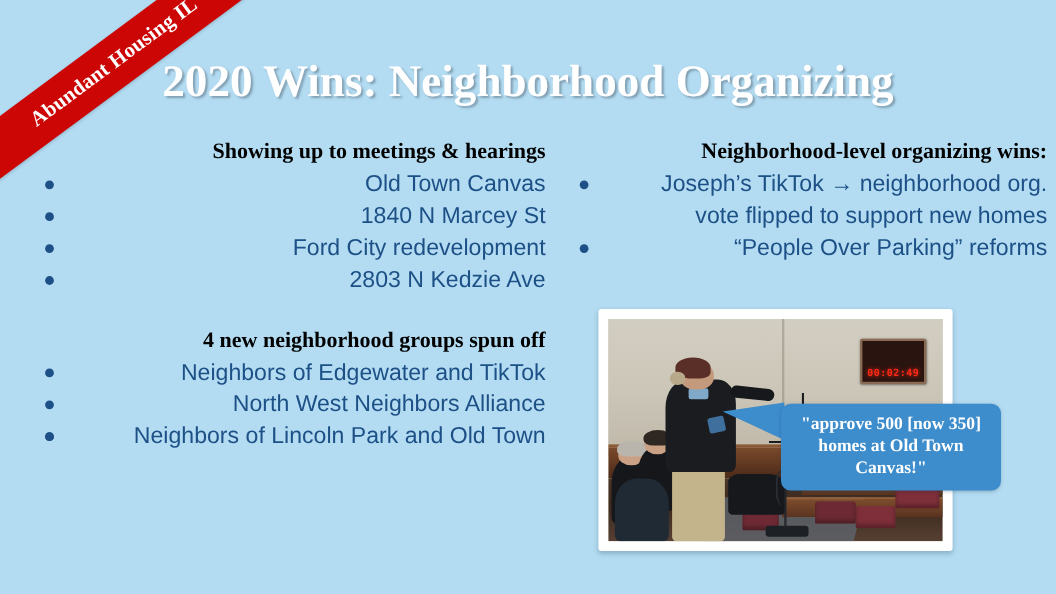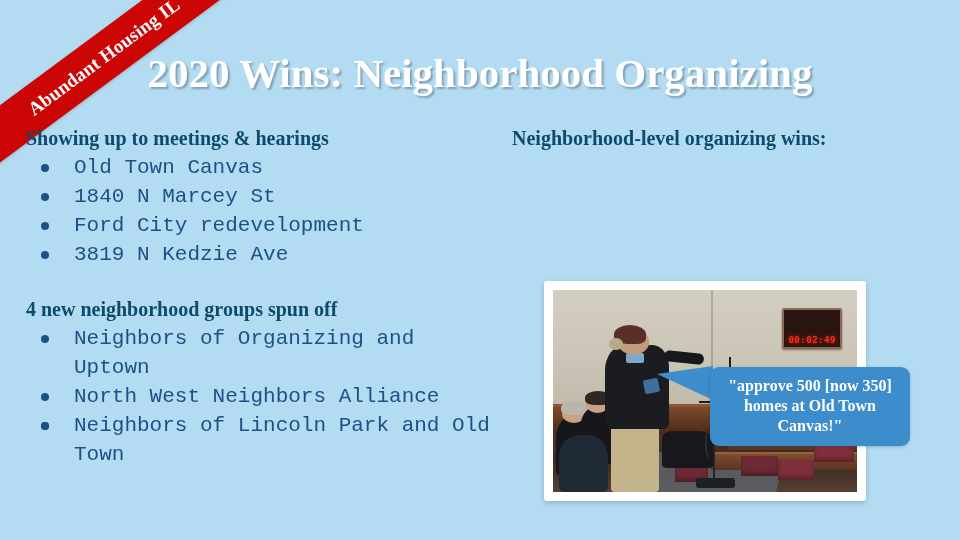--- a/index.html
+++ b/index.html
@@ -63,39 +63,41 @@
     width: 470px;
   }
   .col-right {
     position: absolute;
     left: 512px;
     top: 126px;
     width: 440px;
   }
 
   .block-head {
-    color: #0c4a6e;
+    color: #000000;
     font-size: 20px;
     font-weight: bold;
     line-height: 1.25;
     margin: 0 0 2px 0;
     font-family: "Liberation Serif", "DejaVu Serif", serif;
+    text-align: right;
   }
   .bullets {
     list-style: none;
     margin: 0;
     padding: 0;
   }
   .bullets li {
     position: relative;
     color: #1d5086;
     font-size: 21px;
     line-height: 29px;
     padding-left: 48px;
-    font-family: Liberation Mono, monospace;
+    font-family: Liberation Sans, sans-serif;
+    text-align: right;
   }
   .bullets li .dot {
     position: absolute;
     left: 15px;
     top: 11px;
     width: 8px;
     height: 8px;
     border-radius: 50%;
     background: #1d5086;
   }
@@ -357,48 +359,59 @@
       <li>
         <span class="dot"></span>
         <span>1840 N Marcey St</span>
       </li>
       <li>
         <span class="dot"></span>
         <span>Ford City redevelopment</span>
       </li>
       <li>
         <span class="dot"></span>
-        <span>3819 N Kedzie Ave</span>
+        <span>2803 N Kedzie Ave</span>
       </li>
     </ul>
 
     <div class="gap-block"></div>
 
     <div class="block-head">4 new neighborhood groups spun off</div>
     <ul class="bullets">
       <li>
         <span class="dot"></span>
-        <span>Neighbors of Organizing and Uptown</span>
+        <span>Neighbors of Edgewater and TikTok</span>
       </li>
       <li>
         <span class="dot"></span>
         <span>North West Neighbors Alliance</span>
       </li>
       <li>
         <span class="dot"></span>
       </li>
       <li>
         <span class="dot"></span>
         <span>Neighbors of Lincoln Park and Old Town</span>
       </li>
     </ul>
   </div>
 
   <div class="col-right">
     <div class="block-head">Neighborhood-level organizing wins:</div>
+    <ul class="bullets">
+      <li>
+        <span class="dot"></span>
+        <span class="wrap-line">Joseph’s TikTok → neighborhood org.</span>
+        <span class="wrap-line">vote flipped to support new homes</span>
+      </li>
+      <li>
+        <span class="dot"></span>
+        <span class="wrap-line">“People Over Parking” reforms</span>
+      </li>
+    </ul>
   </div>
 
   <div class="photo-frame">
     <div class="photo">
 
       <div class="wall"></div>
       <div class="wall-seam"></div>
       <div class="wood-rail"></div>
       <div class="wood-band"></div>
       <div class="floor"></div>

